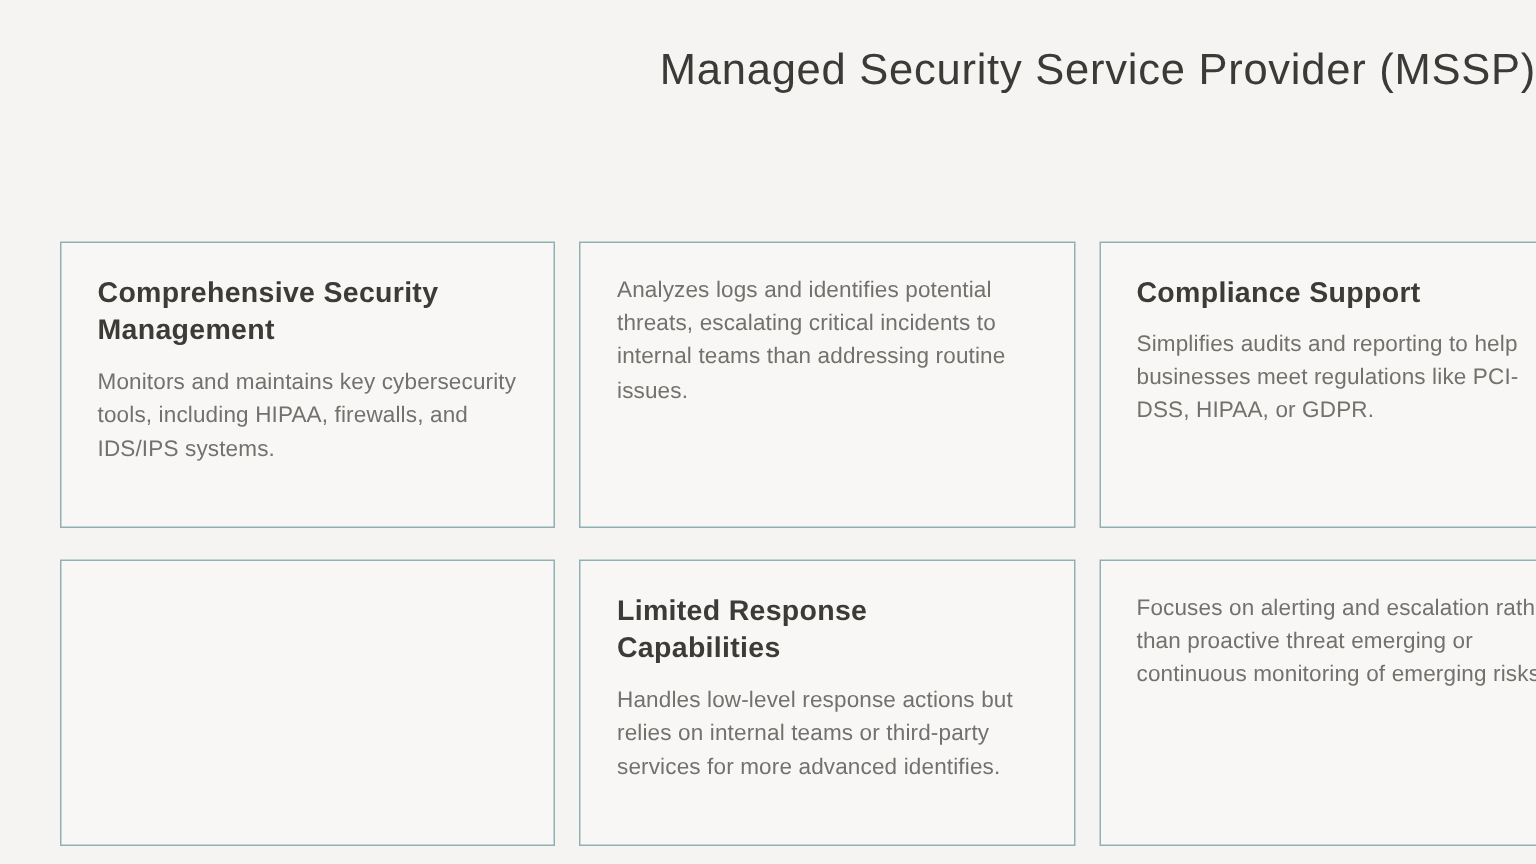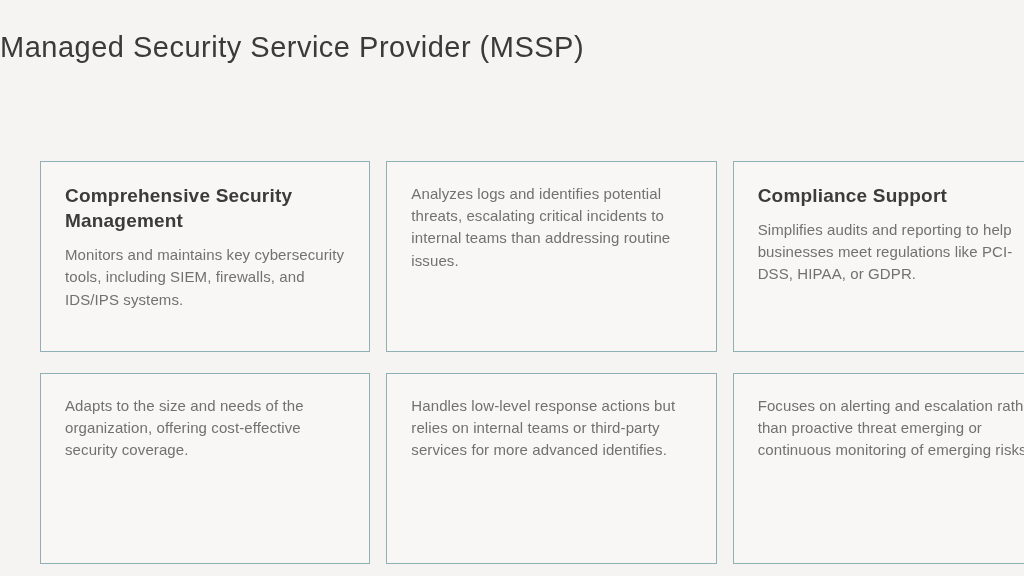--- a/index.html
+++ b/index.html
@@ -10,21 +10,21 @@
     background: #f5f4f2;
     font-family: "Liberation Sans", "DejaVu Sans", sans-serif;
   }
   .slide {
     width: 1024px;
     height: 576px;
     position: relative;
     background: #f5f4f2;
   }
   .slide-title {
-    text-align: left;
+    text-align: right;
     margin-top: 31px;
     font-size: 29px;
     font-weight: 500;
     letter-spacing: 0.5px;
     color: #3b3a36;
   }
   .card-grid {
     position: absolute;
     left: 40px;
     top: 130px;
@@ -61,37 +61,37 @@
 <body>
 
 <div class="slide">
 
   <h1 class="slide-title">Managed Security Service Provider (MSSP)</h1>
 
   <div class="card-grid">
 
     <div class="card">
       <h2>Comprehensive Security Management</h2>
-      <p>Monitors and maintains key cybersecurity tools, including SIEM, firewalls, and IDS/IPS systems.</p>
+      <p>Monitors and maintains key cybersecurity tools, including HIPAA, firewalls, and IDS/IPS systems.</p>
     </div>
 
     <div class="card">
       <p>Analyzes logs and identifies potential threats, escalating critical incidents to internal teams than addressing routine issues.</p>
     </div>
 
     <div class="card">
       <h2>Compliance Support</h2>
       <p>Simplifies audits and reporting to help businesses meet regulations like PCI-DSS, HIPAA, or GDPR.</p>
     </div>
 
     <div class="card">
-      <p>Adapts to the size and needs of the organization, offering cost-effective security coverage.</p>
     </div>
 
     <div class="card">
+      <h2>Limited Response Capabilities</h2>
       <p>Handles low-level response actions but relies on internal teams or third-party services for more advanced identifies.</p>
     </div>
 
     <div class="card">
       <p>Focuses on alerting and escalation rather than proactive threat emerging or continuous monitoring of emerging risks.</p>
     </div>
 
   </div>
 </div>
 

